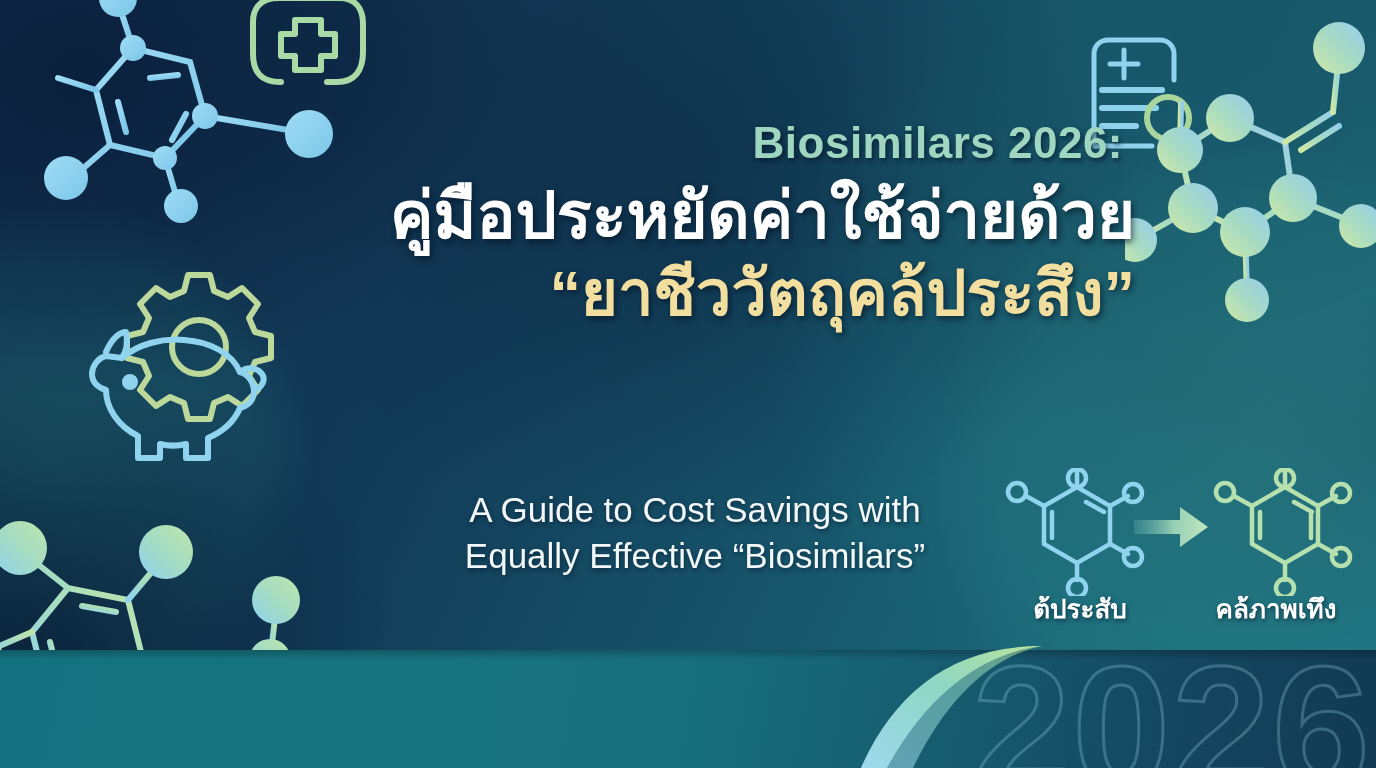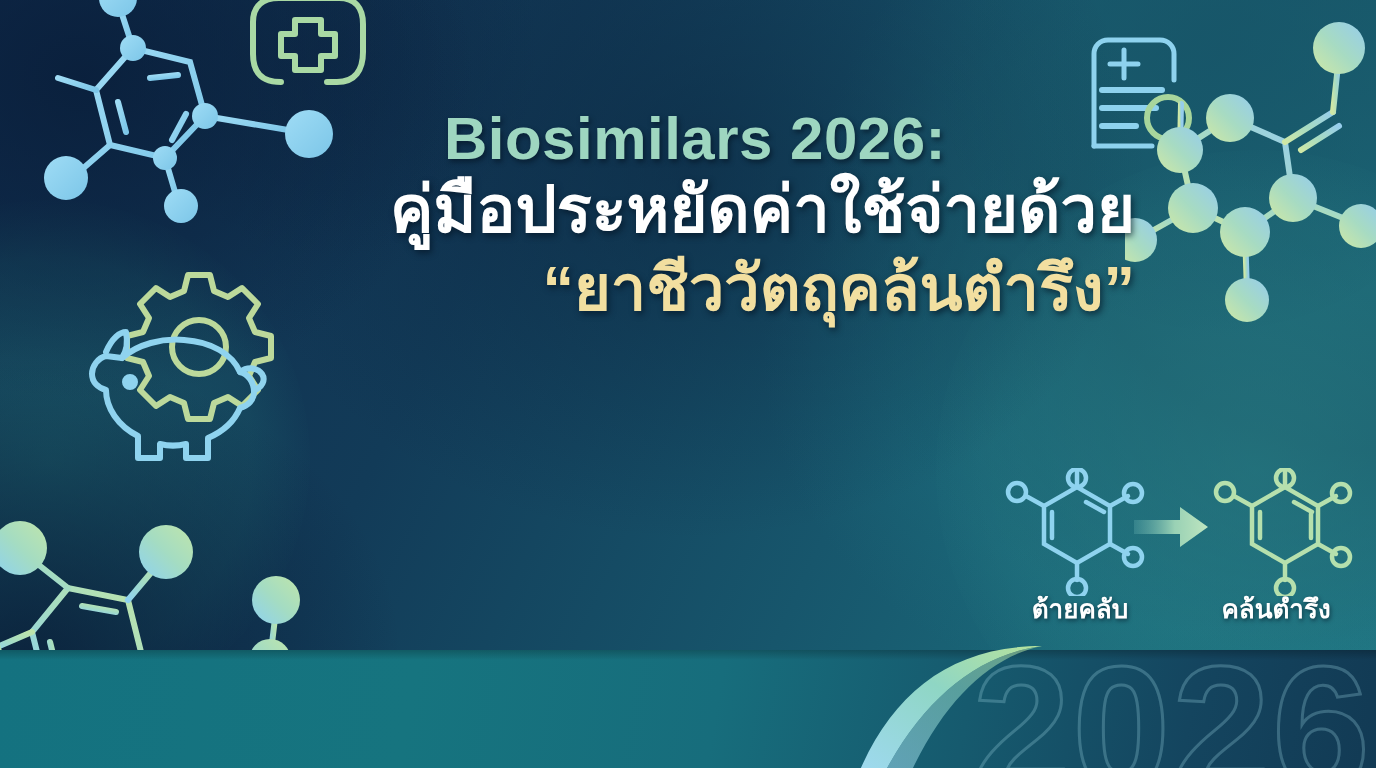--- a/index.html
+++ b/index.html
@@ -106,27 +106,28 @@
     height: 650px;
   }
   .title-wrap {
     position: absolute;
     left: 255px;
     top: 108px;
     width: 880px;
     text-align: center;
   }
   .title-en {
-    font-size: 60px;
+    font-size: 44px;
     font-weight: 700;
     color: #9ed6c0;
     letter-spacing: 0.5px;
     line-height: 1.04;
     text-shadow: 2px 3px 5px rgba(3,18,34,0.6);
-    margin: 0;
+    margin: 12px;
+    text-align: right;
   }
   .title-th {
     font-size: 65px;
     font-weight: 700;
     color: #ffffff;
     line-height: 1.18;
     text-shadow: 2px 3px 6px rgba(3,18,34,0.66);
     margin: 2px 0 0 0;
     white-space: nowrap;
     text-align: right;
@@ -328,23 +329,27 @@
     <path d="M182 6 C132 16 86 58 52 130 L26 130 C66 56 120 14 182 6 Z" fill="url(#gSW)" opacity="0.55"></path>
   </svg>
 
   <div class="watermark-year">2026</div>
 
   <div class="content">
 
     <div class="title-wrap">
       <h1 class="title-en">Biosimilars 2026:</h1>
       <div class="title-th">คู่มือประหยัดค่าใช้จ่ายด้วย</div>
-      <div class="title-th accent">“ยาชีววัตถุคล้นตำรึง”</div>
+      <div class="title-th accent">“ยาชีววัตถุคล้ประสึง”</div>
     </div>
 
+    <div class="subtitle-wrap">
+      <div class="subtitle">A Guide to Cost Savings with</div>
+      <div class="subtitle">Equally Effective “Biosimilars”</div>
+    </div>
 
     <div class="compare">
 
       <svg style="position:absolute; left:0px; top:0px;" width="150" height="128" viewBox="0 0 150 128">
         <g fill="none" stroke="#8fd3ef" stroke-width="4.5" stroke-linecap="round">
           <path d="M44 38 L44 76 L77 95 L110 76 L110 38 L77 19 Z"></path>
           <path d="M52 44 L52 70"></path>
           <path d="M86 34 L104 44"></path>
           <path d="M77 19 L77 2"></path>
           <path d="M110 38 L128 28"></path>
@@ -382,18 +387,18 @@
           <path d="M77 95 L77 112"></path>
           <path d="M44 38 L26 28"></path>
           <circle cx="77" cy="10" r="9"></circle>
           <circle cx="133" cy="25" r="9"></circle>
           <circle cx="133" cy="89" r="9"></circle>
           <circle cx="77" cy="120" r="9"></circle>
           <circle cx="17" cy="24" r="9"></circle>
         </g>
       </svg>
 
-      <div class="compare-label left">ต้ายคลับ</div>
-      <div class="compare-label right">คล้นตำรึง</div>
+      <div class="compare-label left">ต้ประสับ</div>
+      <div class="compare-label right">คล้ภาพเทึง</div>
     </div>
 
   </div>
 </div>
 
 </body></html>

